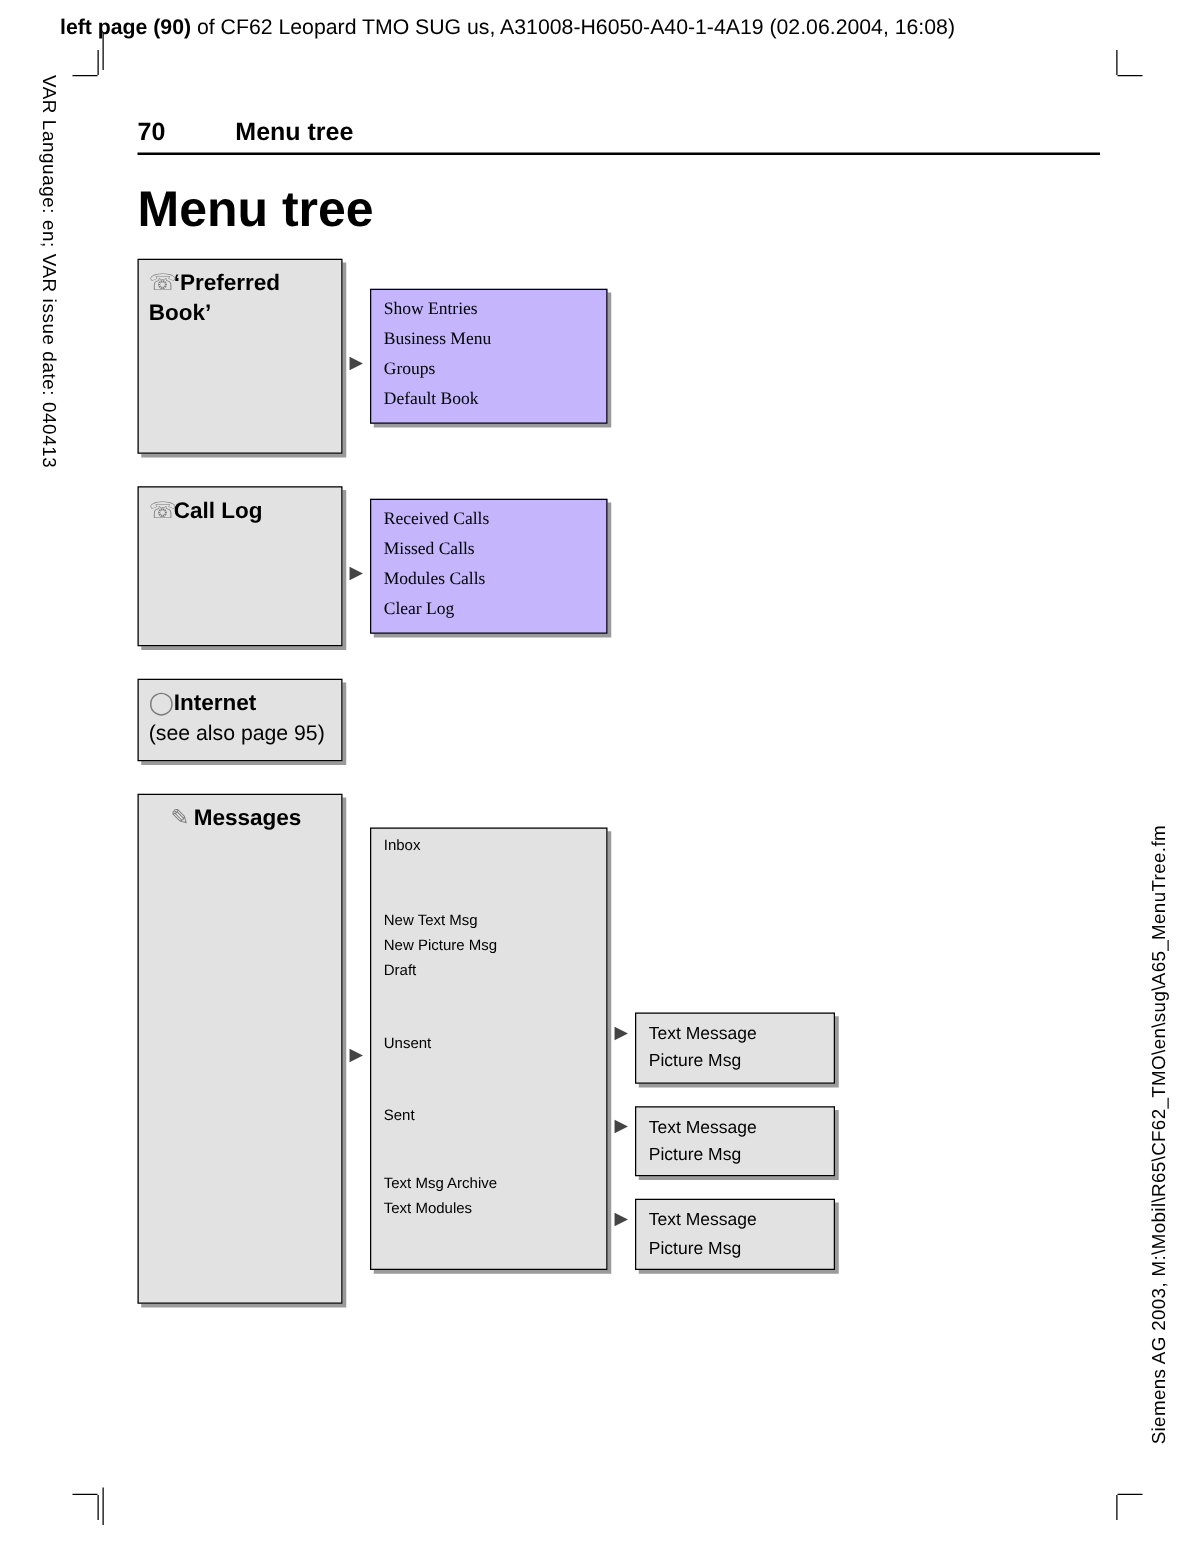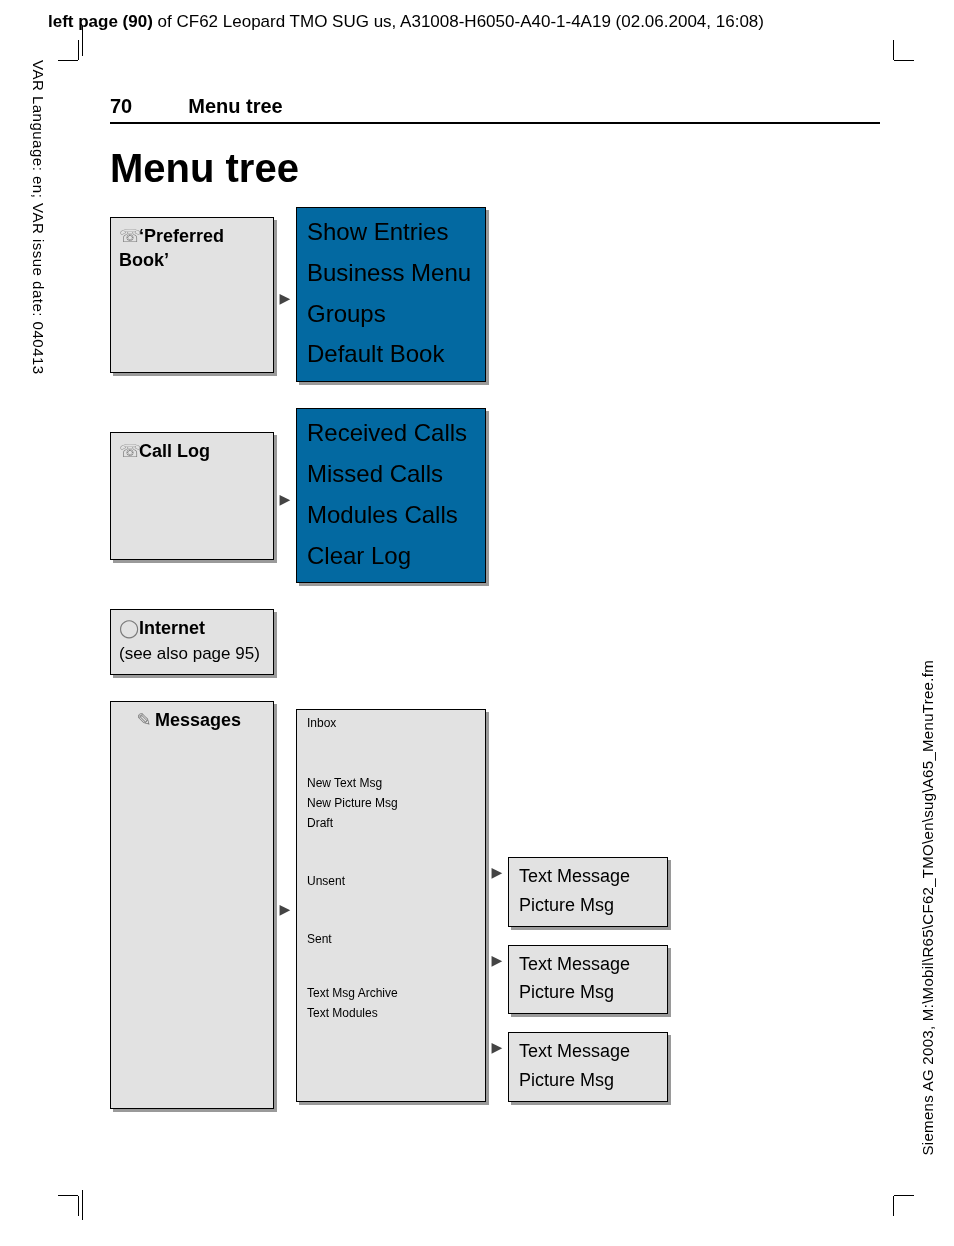--- a/index.html
+++ b/index.html
@@ -135,35 +135,36 @@
   }
   .arrow span::before {
     content: "▶";
     color: #444;
     font-size: 14px;
   }
 
   .col2 {
     width: 190px;
     flex: 0 0 190px;
-    background: #0369a1;
+    background: #c4b5fd;
     border: 1px solid #000;
     box-shadow: 3px 3px 0 #9a9a9a;
     padding: 4px 10px 6px 10px;
-    font-size: 24px;
+    font-size: 14px;
     line-height: 1.7;
+    font-family: Liberation Serif, serif;
   }
   .col2 .item { white-space: nowrap; }
   .col3 {
     width: 160px;
     background: #e2e2e2;
     border: 1px solid #000;
     box-shadow: 3px 3px 0 #9a9a9a;
     padding: 4px 10px 6px 10px;
-    font-size: 18px;
+    font-size: 14px;
     line-height: 1.6;
   }
   .msg-gap { height: 46px; }
 
   .messages-wrap {
     display: flex;
     align-items: stretch;
   }
   .messages-col2 {
     width: 190px;

